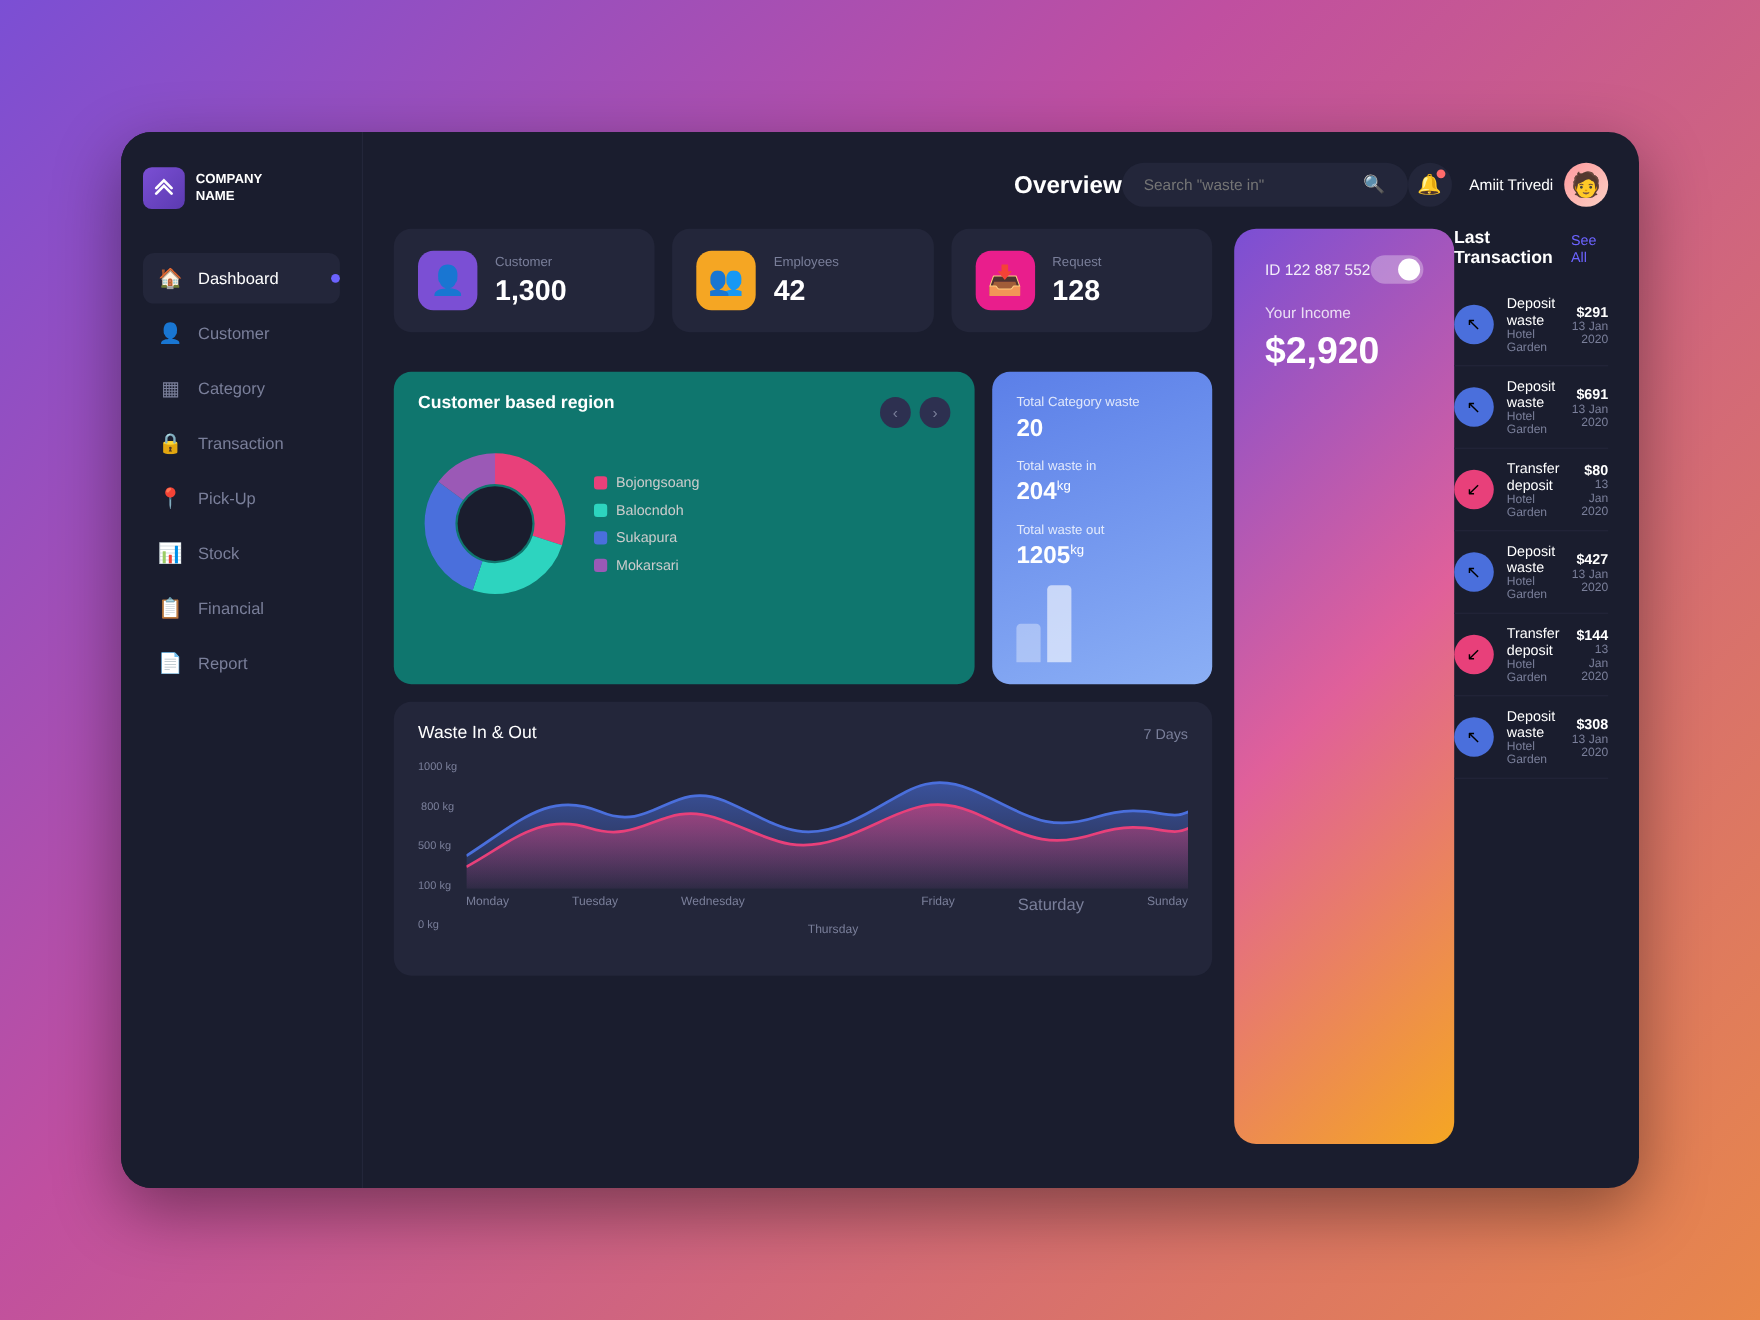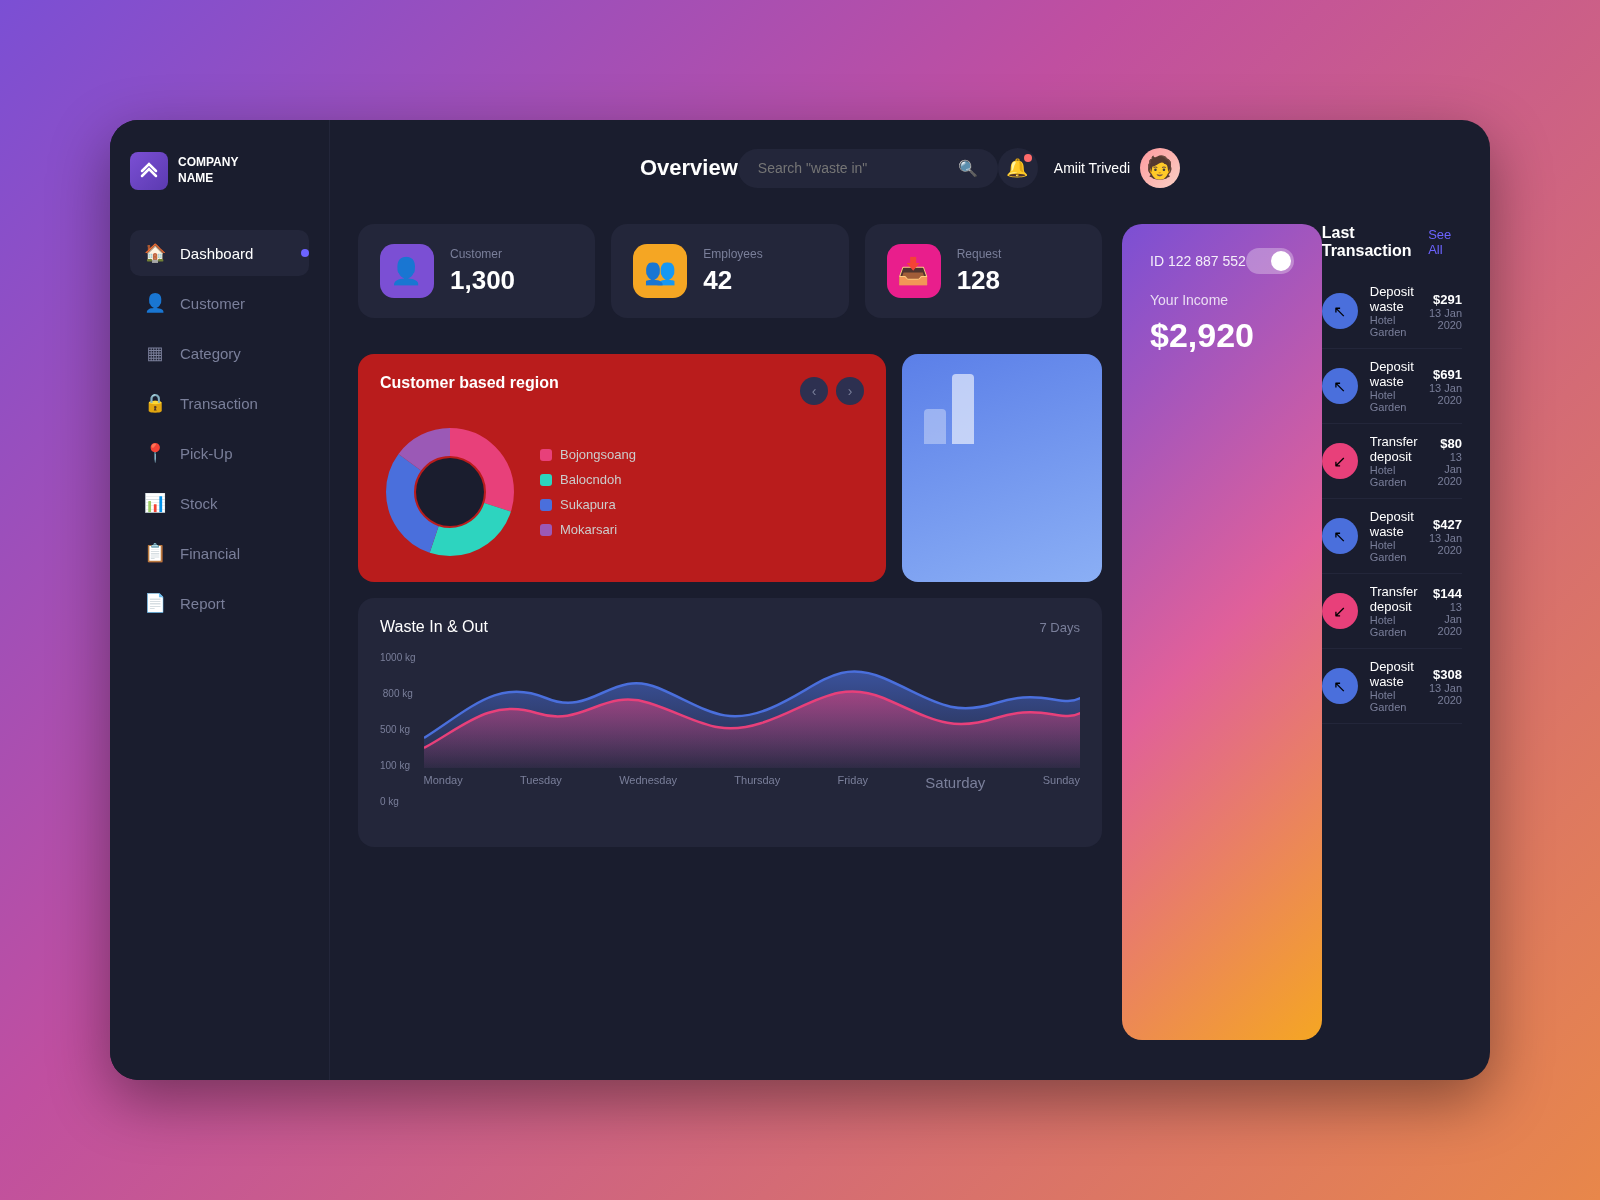--- a/index.html
+++ b/index.html
@@ -51,22 +51,22 @@
     }
     .nav-icon { font-size: 18px; width: 22px; text-align: center; }
     
     .main-content {
       flex: 1; display: flex; flex-direction: column;
       padding: 28px 28px 20px;
       overflow: hidden;
     }
     
     .header {
-      display: flex; align-items: center; justify-content: center;
-      margin-bottom: 36px;
+      display: flex; align-items: center; justify-content: flex-end;
+      margin-bottom: 20px;
     }
     .page-title { color: white; font-size: 22px; font-weight: 600; }
     .search-bar {
       display: flex; align-items: center; gap: 10px;
       background: #23263a; border-radius: 24px;
       padding: 10px 20px; width: 260px;
     }
     .search-bar input {
       background: none; border: none; outline: none;
       color: #7a7f9a; font-size: 14px; width: 100%;
@@ -125,21 +125,21 @@
       position: absolute; right: 3px; top: 3px;
       width: 20px; height: 20px; background: white; border-radius: 50%;
     }
     .income-label { color: rgba(255,255,255,0.8); font-size: 14px; margin-bottom: 8px; }
     .income-value { color: white; font-size: 34px; font-weight: 700; }
     .right-col { width: 340px; display: flex; flex-direction: row; }
     
     .middle-row { display: flex; gap: 16px; }
     
     .chart-card {
-      background: #b91c1c; border-radius: 16px; padding: 20px 22px;
+      background: #0f766e; border-radius: 16px; padding: 20px 22px;
       flex: 1;
     }
     .chart-title { color: white; font-size: 16px; font-weight: 600; margin-bottom: 16px; }
     .chart-nav { display: flex; gap: 8px; }
     .nav-arrow {
       width: 28px; height: 28px; background: #2d3050; border-radius: 50%;
       display: flex; align-items: center; justify-content: center;
       cursor: pointer; color: #7a7f9a; font-size: 14px;
     }
     .donut-area { display: flex; align-items: center; gap: 20px; }
@@ -334,20 +334,32 @@
                   </div>
                   <div class="legend-item">
                     <div class="legend-dot" style="background:#9b59b6;"></div>
                     <span>Mokarsari</span>
                   </div>
                 </div>
             </div>
           </div>
 
           <div class="waste-stats-card">
+            <div class="waste-text">
+              <div class="waste-label">Total Category waste</div>
+              <div class="waste-value">20</div>
+              <div class="waste-label">Total waste in</div>
+              <div class="waste-value">
+                <span>204</span><sup>kg</sup>
+              </div>
+              <div class="waste-label">Total waste out</div>
+              <div class="waste-value">
+                <span>1205</span><sup>kg</sup>
+              </div>
+            </div>
             <div class="waste-bar-area">
               <div class="w-bar short" style="height:35px;"></div>
               <div class="w-bar tall" style="height:70px;"></div>
             </div>
           </div>
         </div>
 
         <div class="wave-card">
           <div class="wave-header">
             <span class="wave-title">Waste In &amp; Out</span>
@@ -377,21 +389,21 @@
                 <path d="M0,90 C50,60 80,30 130,50 C180,70 200,20 250,40 C300,60 320,80 370,60 C420,40 440,10 490,30 C540,50 560,70 610,55 C660,40 680,60 700,50 L700,120 L0,120 Z" fill="url(#waveGrad1)"></path>
                 <path d="M0,90 C50,60 80,30 130,50 C180,70 200,20 250,40 C300,60 320,80 370,60 C420,40 440,10 490,30 C540,50 560,70 610,55 C660,40 680,60 700,50" fill="none" stroke="#4a6fdc" stroke-width="2.5"></path>
 
                 <path d="M0,100 C40,80 70,50 120,65 C170,80 190,40 240,55 C290,70 310,90 360,75 C410,60 440,30 490,50 C540,70 560,85 610,70 C660,55 680,75 700,65 L700,120 L0,120 Z" fill="url(#waveGrad2)"></path>
                 <path d="M0,100 C40,80 70,50 120,65 C170,80 190,40 240,55 C290,70 310,90 360,75 C410,60 440,30 490,50 C540,70 560,85 610,70 C660,55 680,75 700,65" fill="none" stroke="#e8407a" stroke-width="2.5"></path>
               </svg>
               <div style="display:flex; justify-content:space-between; padding-top:6px;">
                 <span style="color:#7a7f9a;font-size:11px;">Monday</span>
                 <span style="color:#7a7f9a;font-size:11px;">Tuesday</span>
                 <span style="color:#7a7f9a;font-size:11px;">Wednesday</span>
-                <span style="color:#7a7f9a;font-size:11px;">Thursday</span>
+                <span style="color:#7a7f9a;font-size:11px;margin-top:25px;">Thursday</span>
                 <span style="color:#7a7f9a;font-size:11px;">Friday</span>
                 <span style="color:#7a7f9a;font-size:15px;text-align:center;">Saturday</span>
                 <span style="color:#7a7f9a;font-size:11px;">Sunday</span>
               </div>
             </div>
           </div>
         </div>
       </div>
 
       <div class="right-col">

